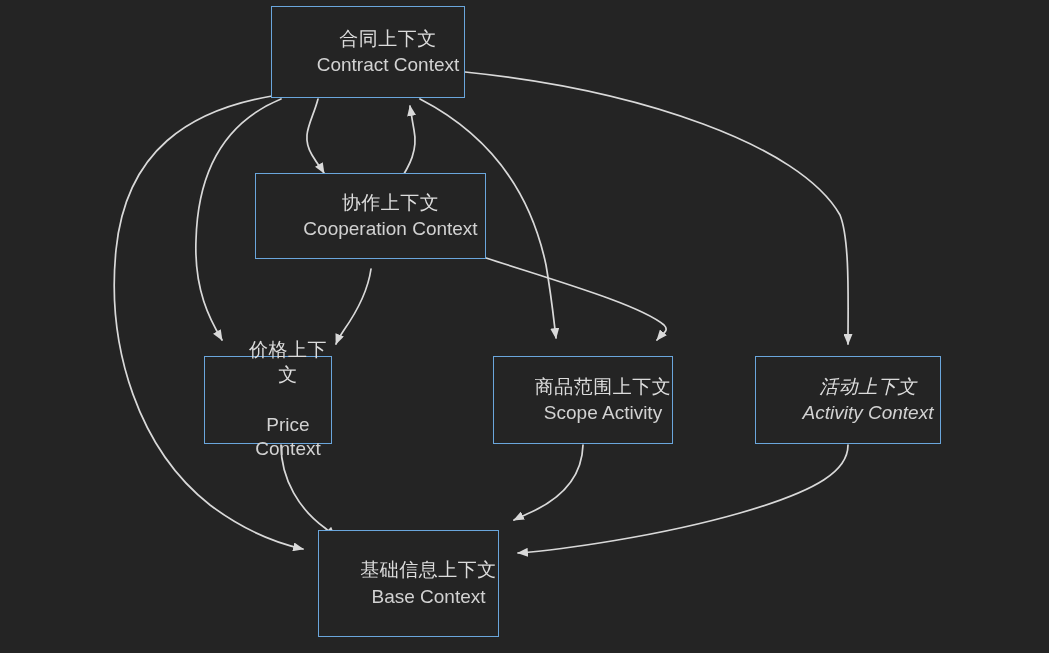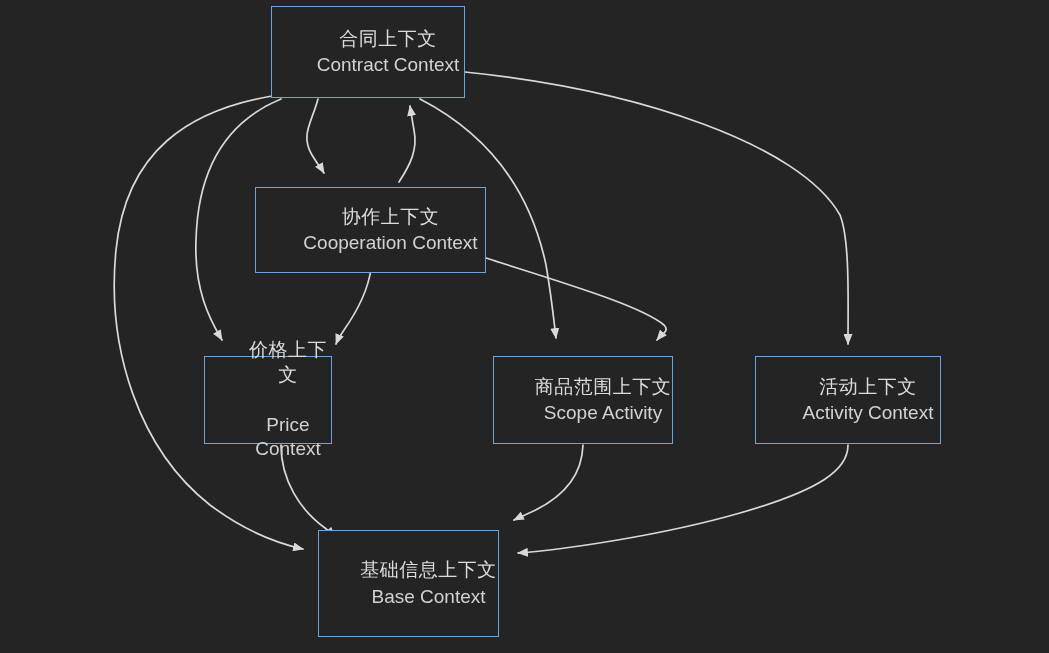--- a/index.html
+++ b/index.html
@@ -87,36 +87,36 @@
 
       <path d="M 848 445 C 848 470, 820 490, 740 513 C 660 536, 560 550, 518 553" marker-end="url(#ah)"></path>
     </g>
   </svg>
 
   <div class="node" style="left:271px; top:6px; width:194px; height:92px;">
     <div class="zh">合同上下文</div>
     <div class="en">Contract Context</div>
   </div>
 
-  <div class="node" style="left:255px; top:187px; width:231px; height:86px;">
+  <div class="node" style="left:255px; top:173px; width:231px; height:86px;">
     <div class="zh">协作上下文</div>
     <div class="en">Cooperation Context</div>
   </div>
 
   <div class="node" style="left:204px; top:356px; width:128px; height:88px;gap:24px;">
     <div class="zh">价格上下文</div>
     <div class="en">Price Context</div>
   </div>
 
   <div class="node" style="left:493px; top:356px; width:180px; height:88px;">
     <div class="zh">商品范围上下文</div>
     <div class="en">Scope Activity</div>
   </div>
 
-  <div class="node" style="left:755px; top:356px; width:186px; height:88px;">
+  <div class="node" style="left:755px; top:356px; width:186px; height:88px;font-style:italic;">
     <div class="zh">活动上下文</div>
     <div class="en">Activity Context</div>
   </div>
 
   <div class="node" style="left:318px; top:530px; width:181px; height:107px;">
     <div class="zh">基础信息上下文</div>
     <div class="en">Base Context</div>
   </div>
 
 </div>

